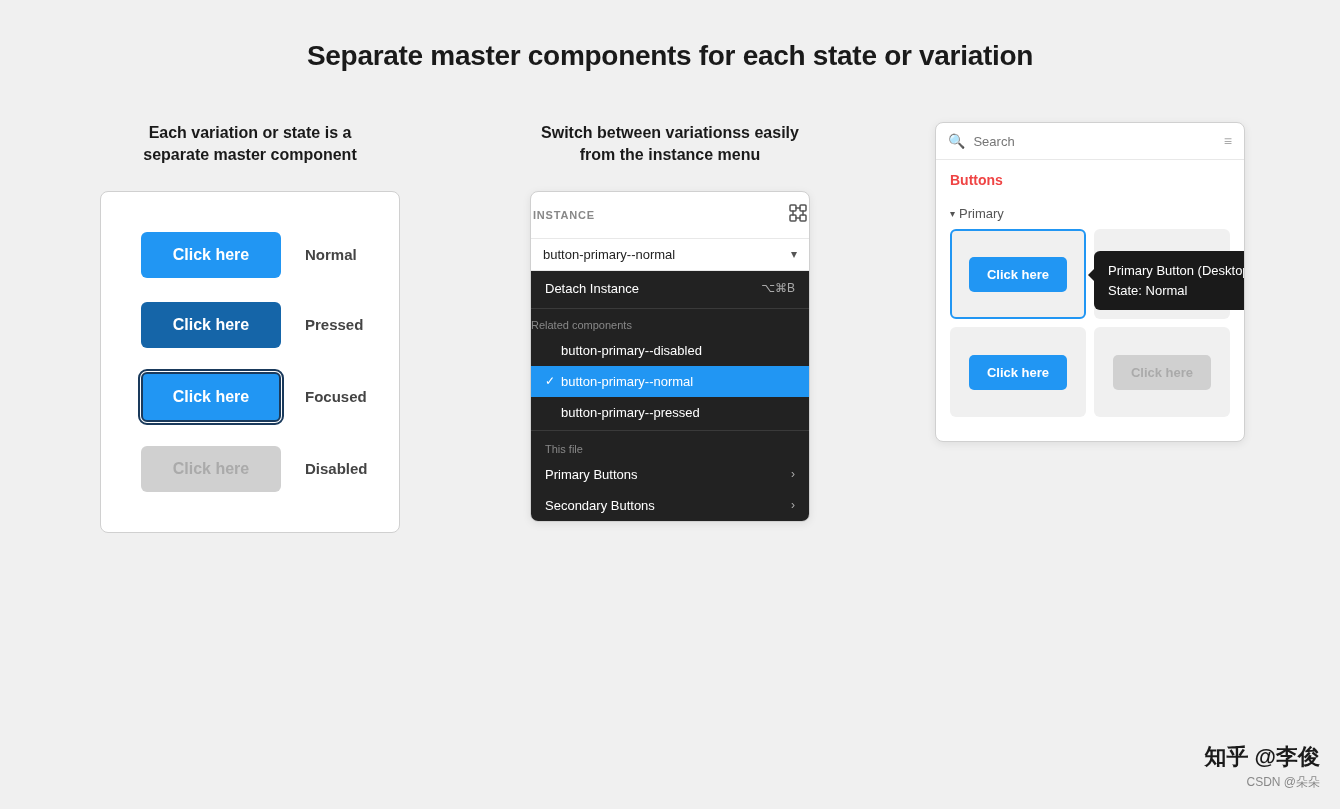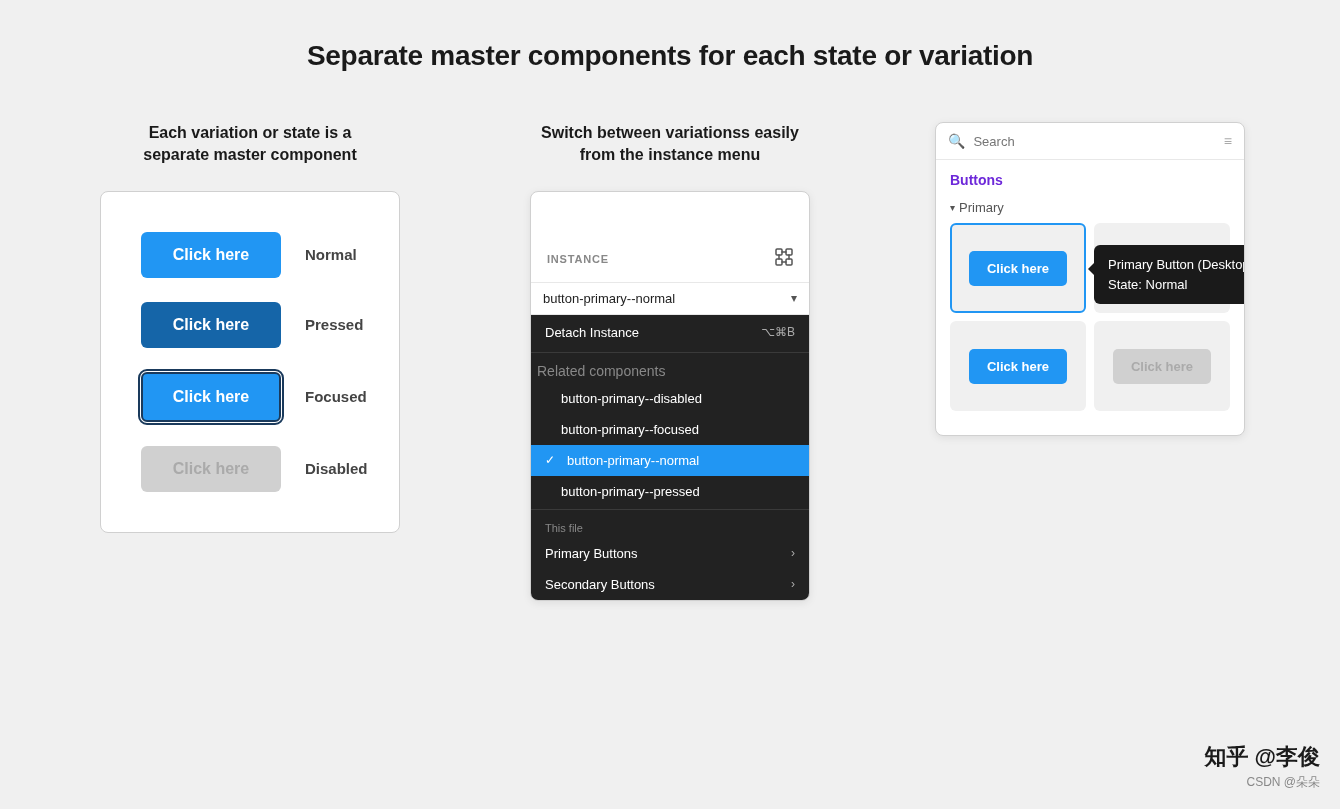--- a/index.html
+++ b/index.html
@@ -144,23 +144,22 @@
       border: 1.5px solid #d0d0d0;
       border-radius: 8px;
       overflow: hidden;
       box-shadow: 0 2px 8px rgba(0,0,0,0.08);
     }
 
     .instance-header {
       display: flex;
       align-items: center;
       justify-content: space-between;
-      padding: 12px 16px;
+      padding: 12px 2px;
       border-bottom: 1px solid #e8e8e8;
-      margin-top: 44px;
     }
 
     .instance-label {
       font-size: 11px;
       font-weight: 600;
       color: #888;
       letter-spacing: 0.8px;
       text-transform: uppercase;
     }
 
@@ -193,21 +192,21 @@
       background: #222222;
       color: #fff;
     }
 
     .dropdown-item {
       padding: 8px 14px;
       font-size: 13px;
       cursor: pointer;
       display: flex;
       align-items: center;
-      gap: 6px;
+      gap: 0;
     }
 
     .dropdown-item.detach {
       color: #fff;
       font-size: 13px;
       display: flex;
       justify-content: space-between;
       align-items: center;
       padding: 10px 14px;
     }
@@ -218,22 +217,22 @@
     }
 
     .dropdown-divider {
       border: none;
       border-top: 1px solid #3a3a3a;
       margin: 2px 0;
     }
 
     .dropdown-section-label {
       color: #888;
-      font-size: 14px;
-      padding: 8px 6px 4px;
+      font-size: 11px;
+      padding: 8px 0 4px;
     }
 
     .dropdown-item.active {
       background: #2196f3;
       color: #fff;
     }
 
     .dropdown-item .check-icon {
       font-size: 12px;
       width: 16px;
@@ -297,22 +296,22 @@
       font-size: 14px;
     }
 
     .components-body {
       padding: 12px 14px;
     }
 
     .components-section-title {
       font-size: 14px;
       font-weight: 700;
-      color: #6d28d9;
-      margin-bottom: 12px;
+      color: #ef4444;
+      margin-bottom: 18px;
     }
 
     .components-group {
       margin-bottom: 12px;
     }
 
     .components-group-header {
       display: flex;
       align-items: center;
       gap: 4px;
@@ -483,23 +482,20 @@
               <span class="shortcut">⌥⌘B</span>
             </div>
 
             <hr class="dropdown-divider">
 
             <div class="dropdown-section-label">Related components</div>
 
             <div class="dropdown-item no-check">
               <span>button-primary--disabled</span>
             </div>
-            <div class="dropdown-item no-check">
-              <span>button-primary--focused</span>
-            </div>
             <div class="dropdown-item active">
               <span class="check-icon">✓</span>
               <span>button-primary--normal</span>
             </div>
             <div class="dropdown-item no-check">
               <span>button-primary--pressed</span>
             </div>
 
             <hr class="dropdown-divider">
 

